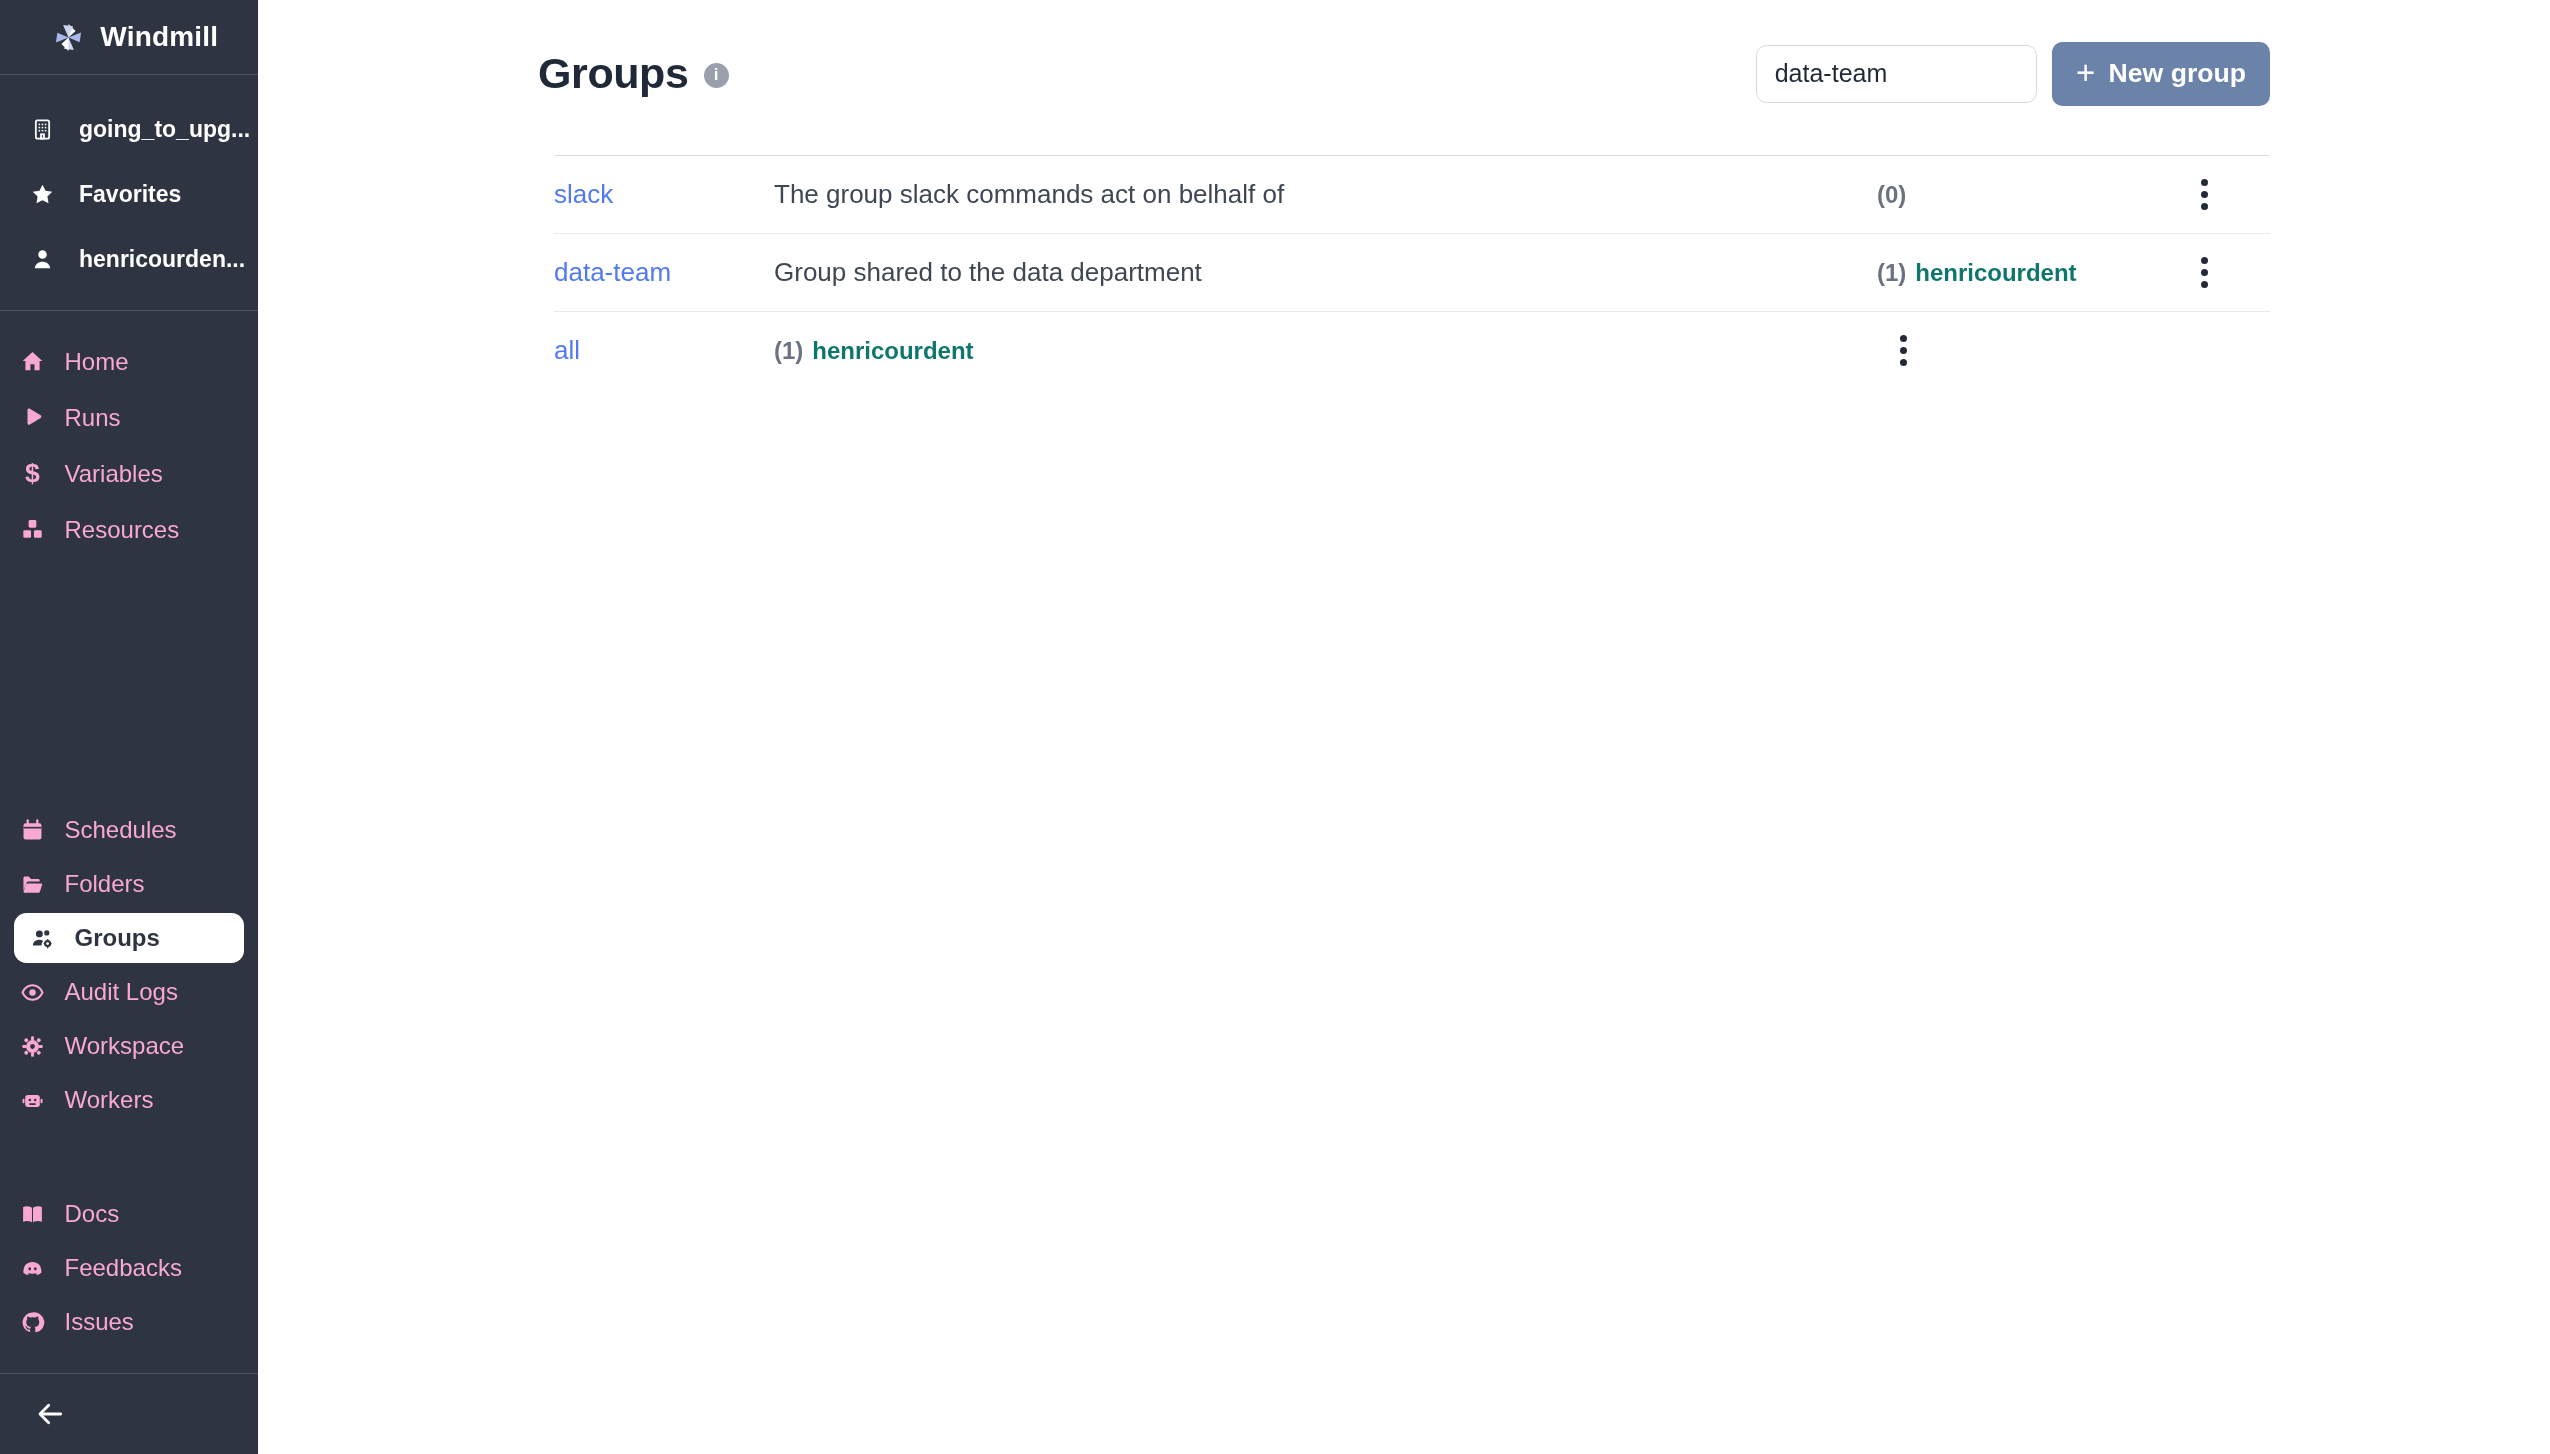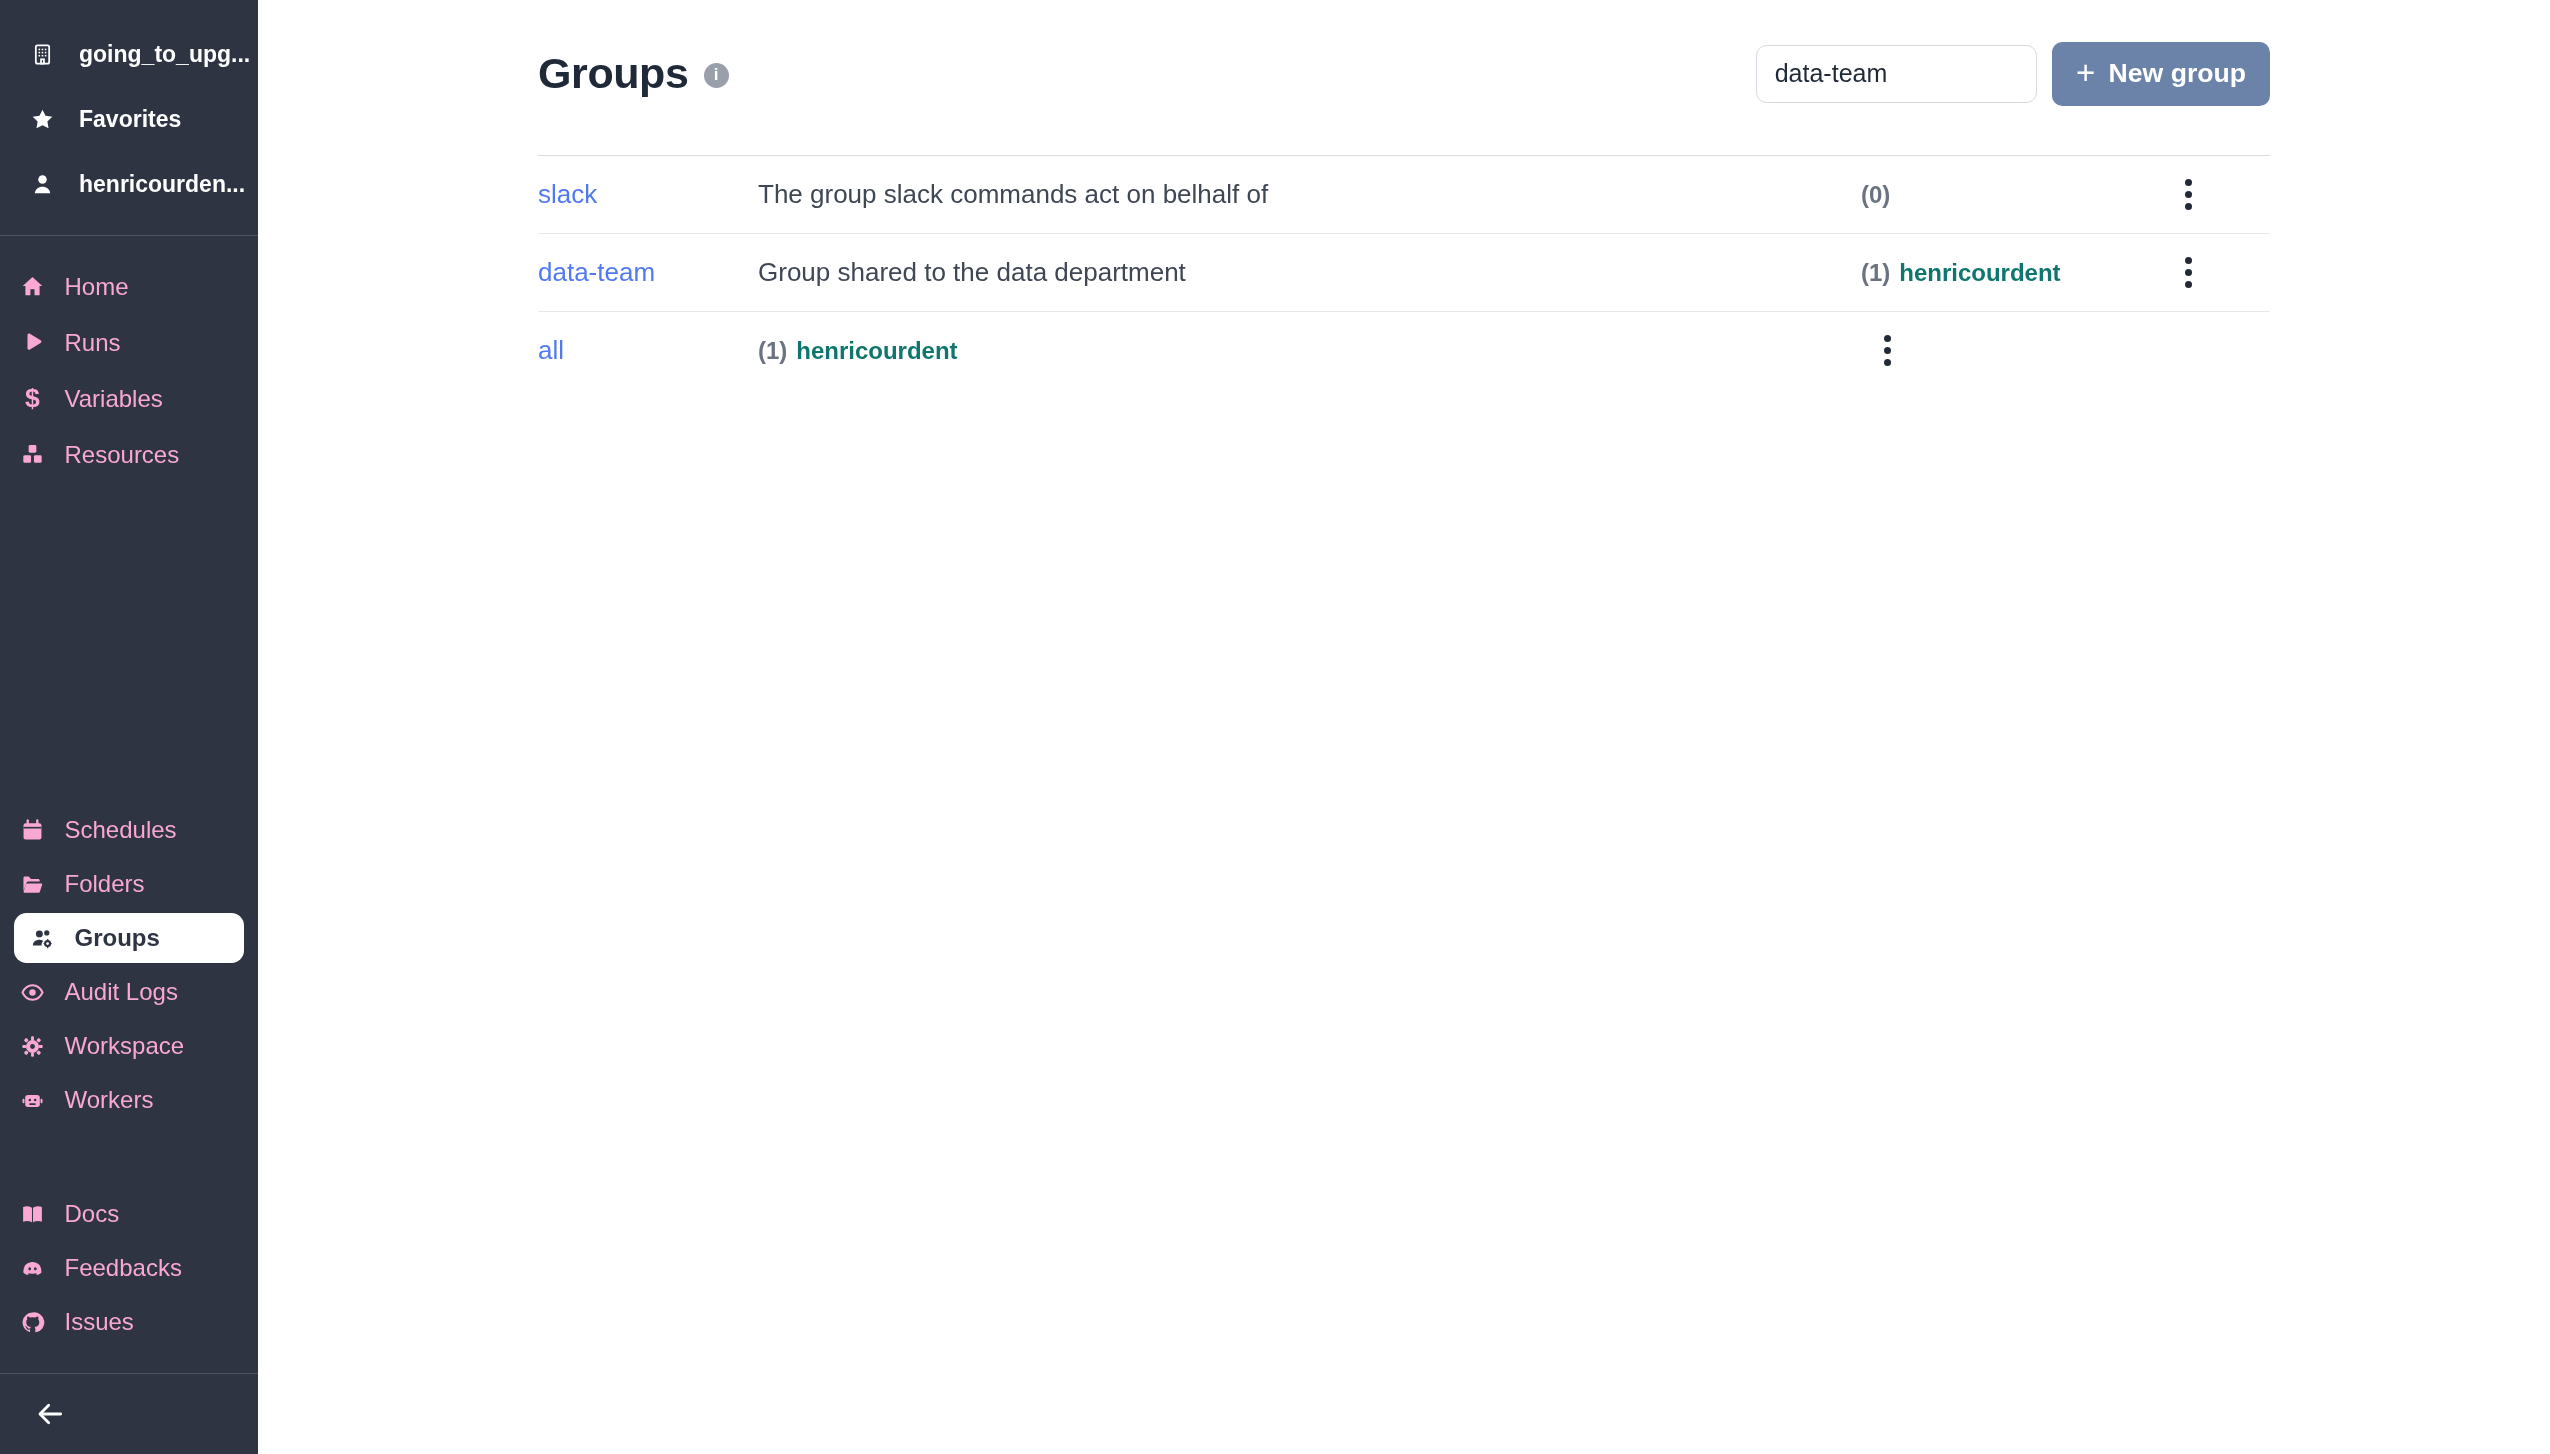--- a/index.html
+++ b/index.html
@@ -93,37 +93,52 @@
   }
   .plus-glyph { font-size:33px; font-weight:400; line-height:1; margin-top:-2.7px; }
 
   
   .groups-table { margin-top:46px; }
   .t-head, .t-row {
     display:grid; grid-template-columns:220px 1103px 301px 1fr;
     align-items:center;
   }
   .t-head { height:67px; font-size:26px; font-weight:700; color:#111827; }
-  .t-row { height:78px; border-top:0.9px solid #e6e8ec; font-size:26px; color:#3f4754; }
+  .t-row { height:78px; border-top:0.9px solid #e6e8ec; font-size:26px; color:#3f4754;margin-left:16px; }
   .t-row.first { border-top-color:#d9dde3; }
   .cell-link { color:#517af2; text-decoration:none; cursor:pointer; }
   .members-cell { font-size:24px; font-weight:700; color:#6b7280; white-space:nowrap; }
   .member-names { color:#0f766e; margin-left:8.9px; }
   .actions-cell { display:flex; justify-content:flex-start; padding-left:8.9px; }
   .kebab-btn {
     background:none; border:none; cursor:pointer;
     display:flex; flex-direction:column; gap:5.3px; padding:10.6px 14px;
   }
   .kebab-dot { width:7px; height:7px; border-radius:50%; background:#222a38; }
 </style>
 </head>
 <body>
 
 <aside class="sidebar">
 
+  <div class="logo-row">
+    <span class="logo-mark">
+      <svg viewBox="0 0 24 24">
+        <g>
+          <path d="M12 12 L12 3.2 L16.6 7.8 Z" fill="#ffffff"></path>
+          <path d="M12 12 L19.6 7.6 L19.6 14.1 Z" fill="#a9b7ea" transform="rotate(8 12 12)"></path>
+          <path d="M12 12 L16.6 19.6 L10.1 19.6 Z" fill="#cdd6f3" transform="rotate(8 12 12)"></path>
+          <path d="M12 12 L12 20.8 L7.4 16.2 Z" fill="#ffffff"></path>
+          <path d="M12 12 L4.4 16.4 L4.4 9.9 Z" fill="#a9b7ea" transform="rotate(8 12 12)"></path>
+          <path d="M12 12 L7.4 4.4 L13.9 4.4 Z" fill="#cdd6f3" transform="rotate(8 12 12)"></path>
+        </g>
+      </svg>
+    </span>
+    <span class="logo-text">Windmill</span>
+  </div>
 
   <div class="side-top">
     <div class="side-item">
       <span class="icn">
         <svg viewBox="0 0 24 24" fill="none" stroke="currentColor" stroke-width="1.7">
           <rect x="5.6" y="3.3" width="12.8" height="17.4" rx="1.6"></rect>
           <rect x="10.6" y="16.6" width="2.8" height="4.1"></rect>
           <g fill="currentColor" stroke="none">
             <rect x="8.2" y="6.4" width="1.5" height="1.5"></rect>
               <rect x="11.2" y="6.4" width="1.5" height="1.5"></rect>

